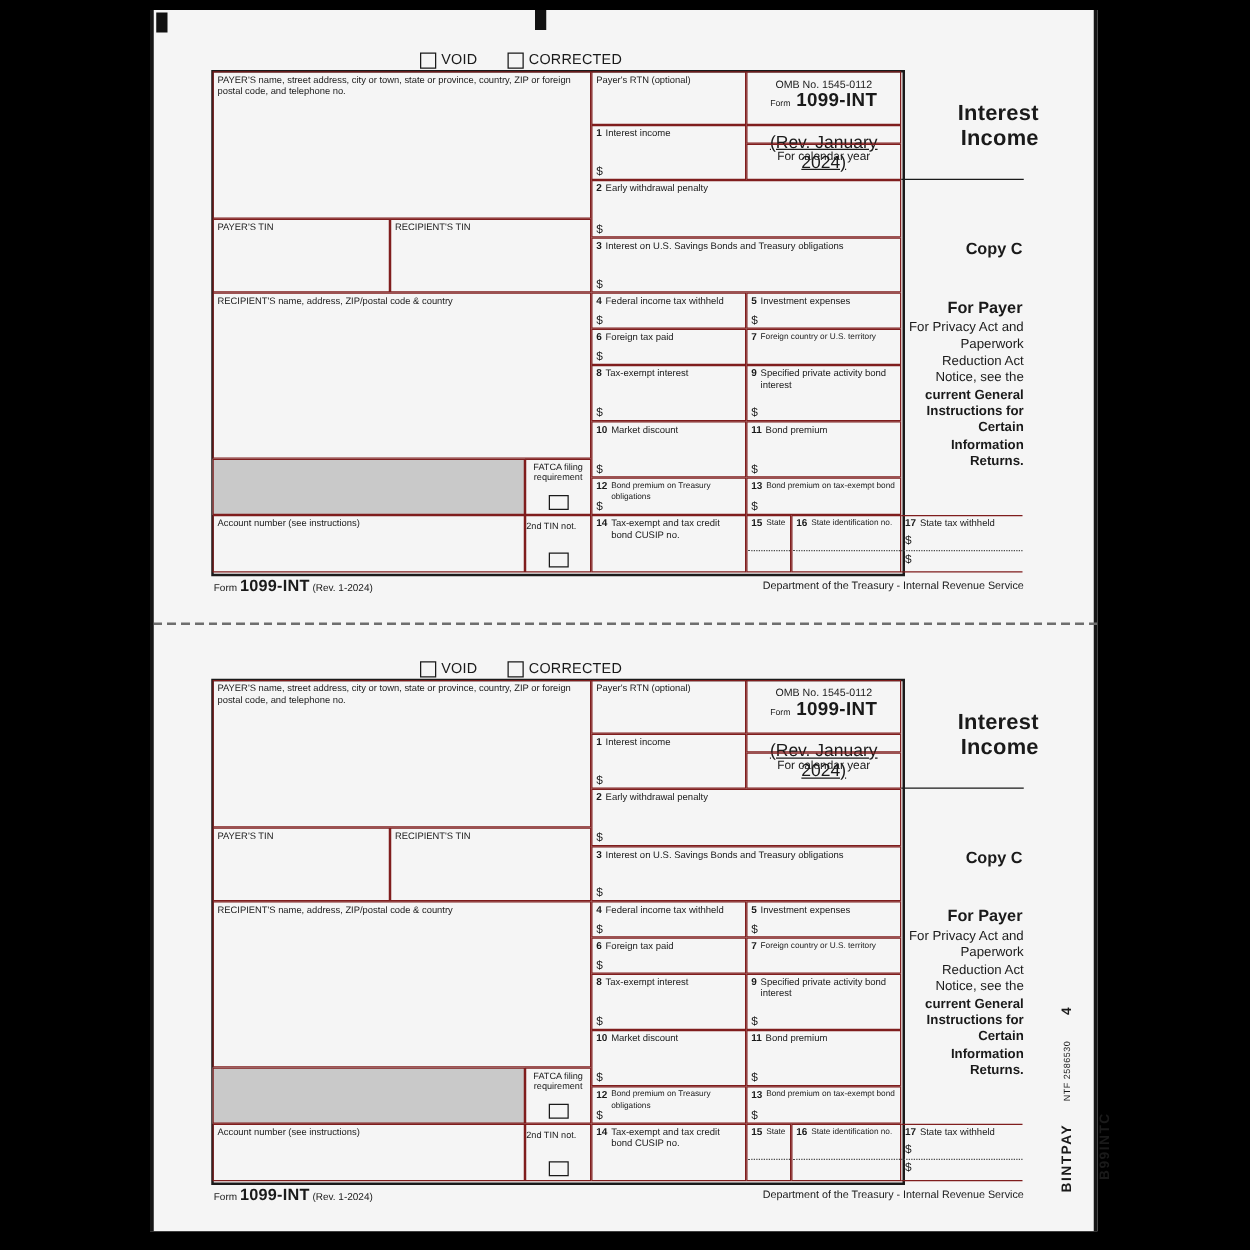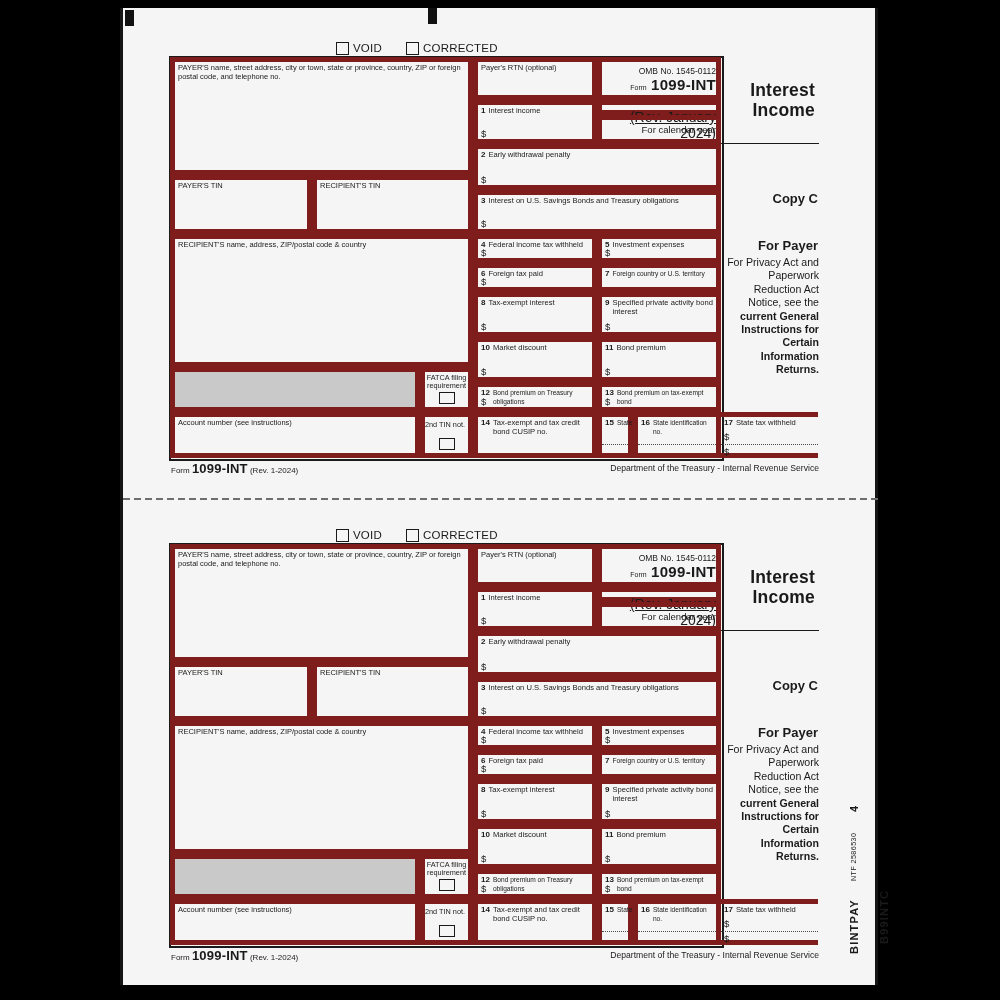--- a/index.html
+++ b/index.html
@@ -16,42 +16,42 @@
   .voidrow{position:absolute;left:0;top:0;height:14px;width:500px;}
   .chk{position:absolute;border:1.6px solid #1a1a1a;background:#f5f5f5;box-sizing:border-box;}
   .cb-v{left:166px;top:0;width:13px;height:13px;}
   .cb-c{left:236px;top:0;width:13px;height:13px;}
   .cbl{position:absolute;top:0;font-size:11.5px;letter-spacing:.2px;}
   .lb-v{left:183px;} .lb-c{left:253px;}
 
   
   .tbl{position:absolute;left:0;top:15px;width:551px;height:401px;}
   .outline{position:absolute;left:-1px;top:-1px;width:551px;height:401px;border:2px solid #1a1a1a;pointer-events:none;}
-  .cell{position:absolute;border:5px solid #7f1d1d;box-sizing:border-box;}
+  .cell{position:absolute;border:1px solid #7f1d1d;box-sizing:border-box;}
   .hl{padding:2px 3px;font-size:7.5px;line-height:8.6px;}
   .bl{display:flex;gap:3px;padding:2px 3px;font-size:7.6px;line-height:8.6px;}
   .bl .n{font-weight:bold;font-size:8px;}
   .sm .bl span{font-size:6.6px;}
   .ds{position:absolute;left:3px;bottom:0;font-size:9.5px;}
   .gray{background:#c9c9c9;}
-  .ctr{text-align:right;}
+  .ctr{text-align:center;}
   .omb1{font-size:8.5px;padding-top:4px;}
   .fw{font-size:7px;} .fnum{font-size:15px;font-weight:bold;letter-spacing:.3px;}
   .rev{font-size:14px;padding-top:4px;text-decoration:underline;}
   .cal{font-size:9.5px;padding-top:4px;}
   .fatcacell{font-size:7.3px;line-height:8.4px;text-align:center;padding-top:2px;}
   .tincell{font-size:7.3px;text-align:left;padding-top:3px;}
   .boxchk{position:absolute;left:50%;margin-left:-8px;bottom:3px;width:16px;height:12px;}
   .dot{position:absolute;left:0;right:0;top:27px;border-top:1.4px dotted #4a4a4a;}
   .b17{border-left:none;border-right:none;}
   .ds17a{position:absolute;left:3px;top:14px;font-size:9.5px;}
   .ds17b{position:absolute;left:3px;top:29px;font-size:9.5px;}
 
   
-  .rtitle{position:absolute;left:548px;top:38px;width:97px;text-align:right;
+  .rtitle{position:absolute;left:564px;top:38px;width:97px;text-align:right;
           font-size:17.5px;font-weight:bold;line-height:20px;letter-spacing:.2px;}
   .rcopy{position:absolute;left:551px;top:149px;width:97px;text-align:right;font-size:13px;font-weight:bold;}
   .rfor{position:absolute;left:551px;top:196px;width:97px;text-align:right;font-size:13px;font-weight:bold;}
   .rpriv{position:absolute;left:553px;top:214px;width:96px;text-align:right;
          font-size:10.6px;line-height:13.4px;}
   .extline{position:absolute;left:551px;top:101px;width:98px;border-top:1.6px solid #1a1a1a;}
 
   
   .foot{position:absolute;left:0;top:417px;width:649px;height:16px;}
   .f-l{position:absolute;left:1px;top:2px;font-size:8px;}

